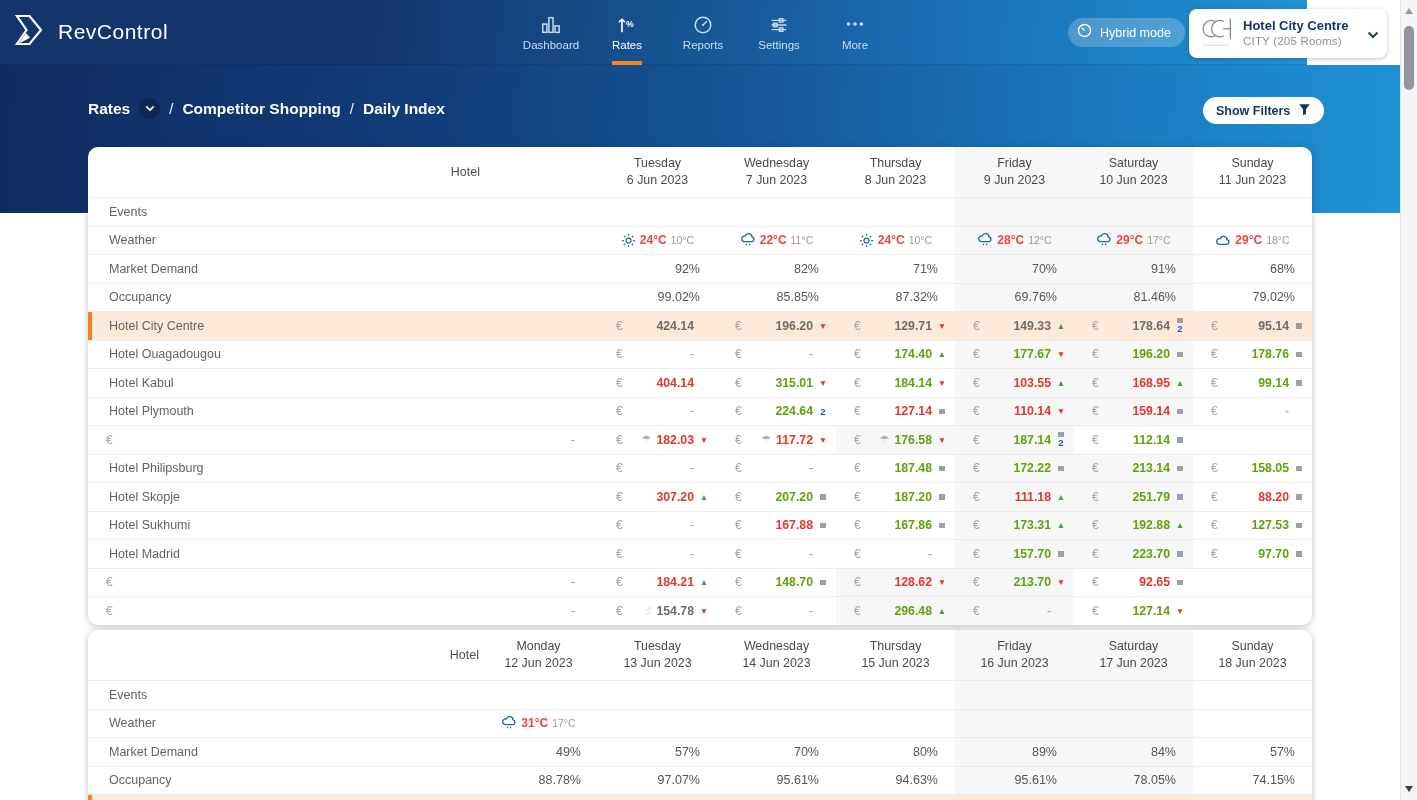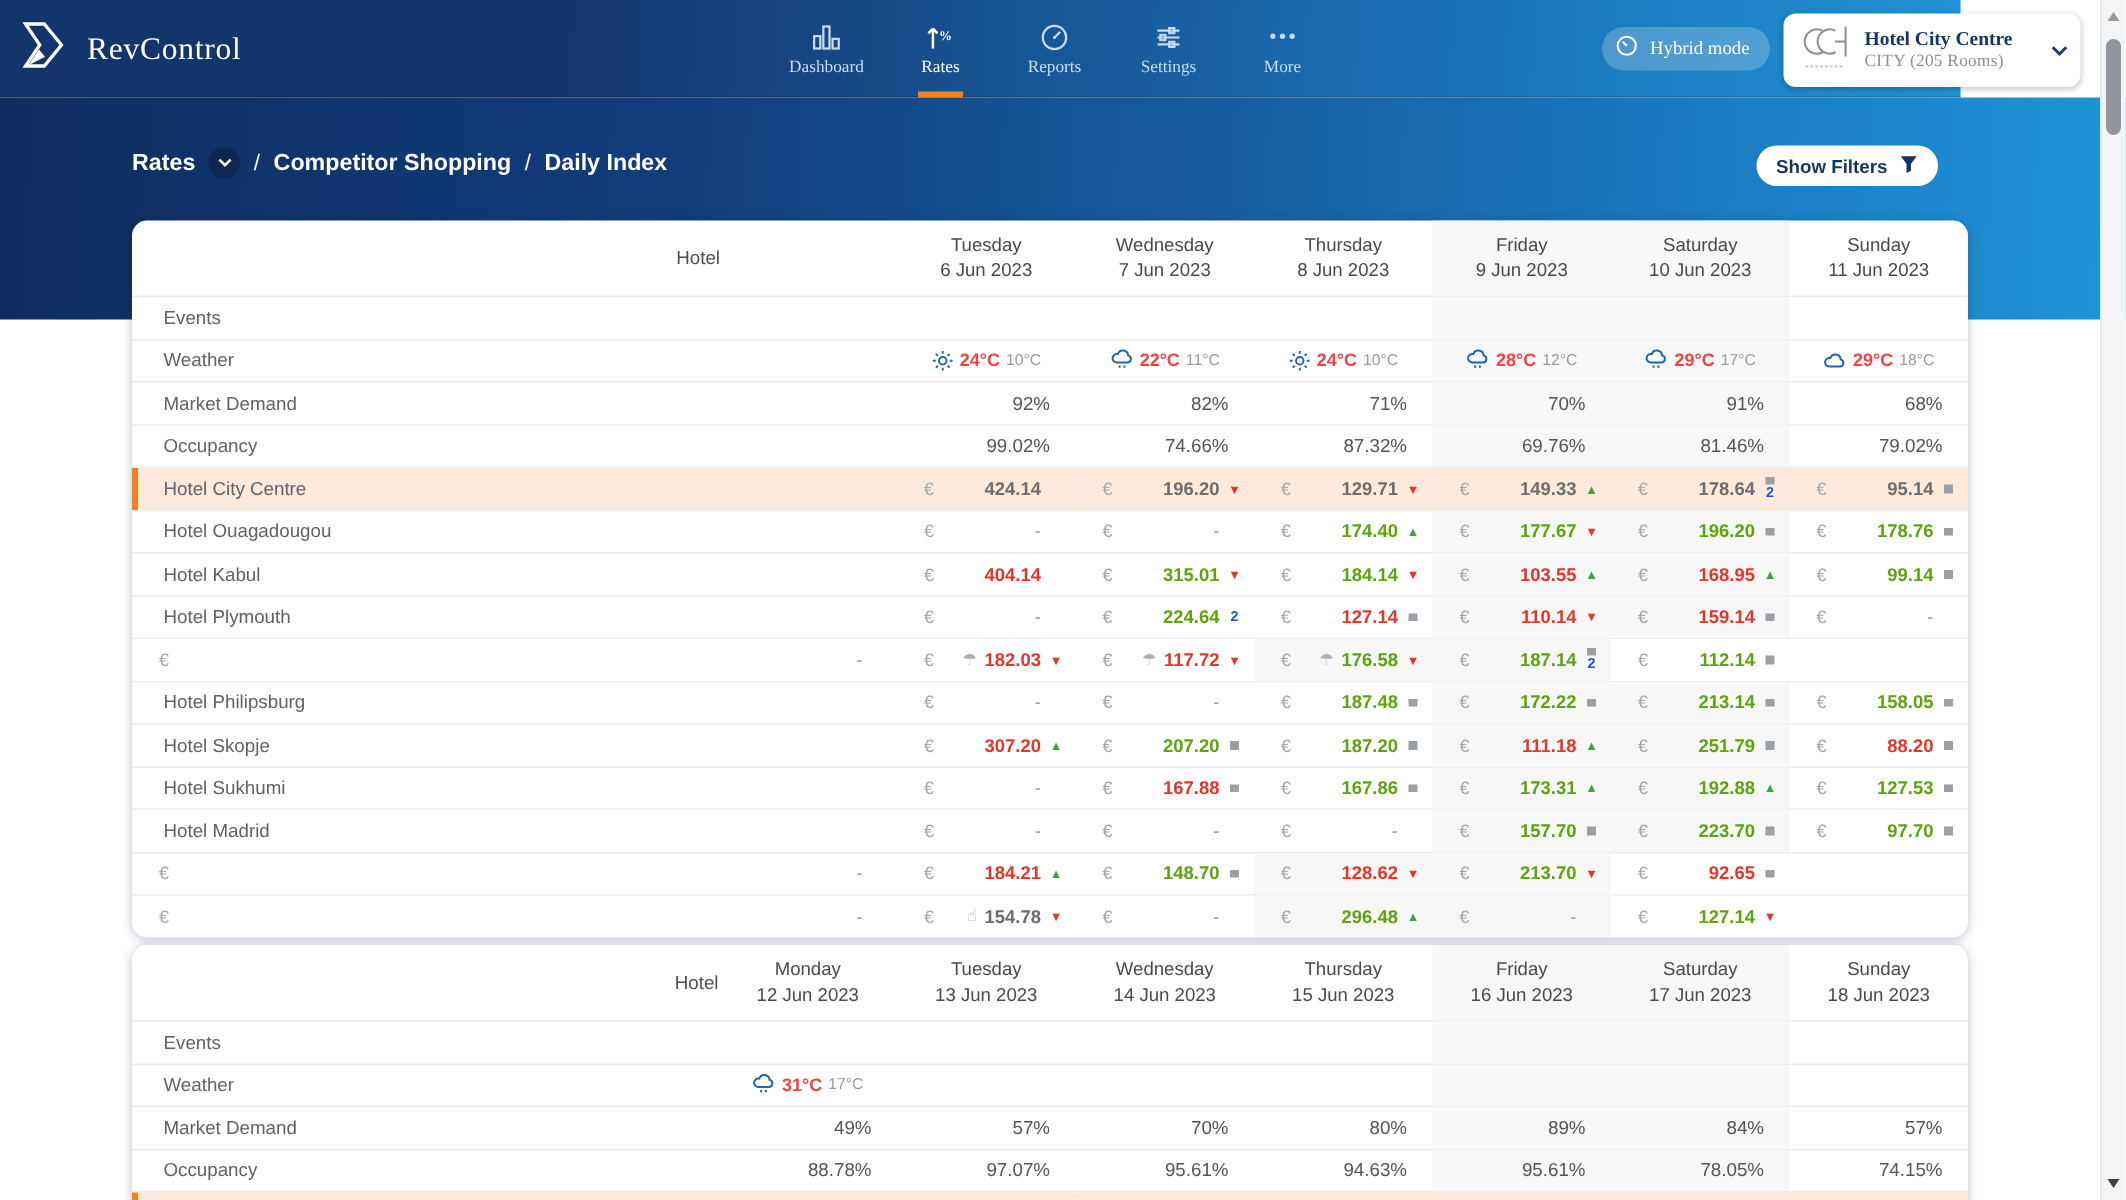--- a/index.html
+++ b/index.html
@@ -4,21 +4,21 @@
 <style>
   html,body{margin:0;padding:0;}
   body{
     width:1417px;height:800px;overflow:hidden;position:relative;
     background:#ffffff;font-family:"Liberation Sans","DejaVu Sans",sans-serif;
     -webkit-font-smoothing:antialiased;
   }
   
   .nav{position:absolute;left:0;top:0;width:1307px;height:65px;z-index:3;
     background:linear-gradient(93deg,#14356b 0%,#14356b 28%,#1a6cb2 70%,#2093d4 100%);
-    box-shadow:inset 0 -1px 0 rgba(0,0,0,.12);font-family:Liberation Serif, serif;}
+    box-shadow:inset 0 -1px 0 rgba(0,0,0,.12);}
   .logo{position:absolute;left:13px;top:13px;display:flex;align-items:center;gap:9px;color:#fff;}
   .logo-text{font-size:21px;font-weight:400;letter-spacing:.5px;color:#fff;}
   .nav-items{position:absolute;left:513px;top:0;height:65px;display:flex;}
   .nav-item{width:76px;height:65px;display:flex;flex-direction:column;align-items:center;
     justify-content:center;gap:3px;color:#c9ddf2;cursor:pointer;position:relative;}
   .nav-item.active{color:#ffffff;}
   .nav-lb{font-size:11.5px;}
   .nav-ic{height:22px;display:flex;align-items:center;}
   .active-bar{position:absolute;bottom:0;left:23px;width:30px;height:4px;background:#f6821f;}
   .hybrid{position:absolute;left:1068px;top:18px;height:29px;display:flex;align-items:center;gap:7px;
@@ -33,21 +33,21 @@
   
   .band{position:absolute;left:0;top:65px;width:1417px;height:148px;z-index:0;
     background:linear-gradient(93deg,#0f2c5f 0%,#123d7c 32%,#1a74ba 75%,#1f94d8 100%);}
   .crumbs{position:absolute;left:88px;top:98px;z-index:2;display:flex;align-items:center;gap:9px;color:#fff;}
   .crumb-root{font-size:15.5px;font-weight:700;}
   .crumb-chip{width:21px;height:21px;border-radius:50%;background:#0e2750;display:flex;
     align-items:center;justify-content:center;cursor:pointer;}
   .sep{font-size:15px;font-weight:300;opacity:.95;}
   .crumb{font-size:15.5px;font-weight:600;}
   .crumb.current{font-weight:800;}
-  .show-filters{position:absolute;left:1171px;top:97px;z-index:2;height:27px;padding:0 13px;
+  .show-filters{position:absolute;left:1203px;top:97px;z-index:2;height:27px;padding:0 13px;
     background:#fff;border:none;border-radius:14px;display:flex;align-items:center;gap:8px;
     color:#13365f;font-size:12.5px;font-weight:700;cursor:pointer;font-family:inherit;}
   
   .card{position:absolute;left:88px;width:1224px;background:#fff;border-radius:10px;z-index:2;
     box-shadow:0 1px 7px rgba(15,40,80,.28);overflow:hidden;}
   .trow{display:grid;height:27.5px;border-top:1px solid #ededed;}
   .trow.thead{height:50px;border-top:none;}
   .cell{display:flex;align-items:center;font-size:12.5px;color:#5f6368;box-sizing:border-box;}
   .cell.weekend{background:#f7f7f7;}
   .trow.hl .cell{background:#fdeadb;}
@@ -329,21 +329,21 @@
         <div class="cell pct">
           <span>68%</span>
         </div>
       </div>
       <div class="trow" style="grid-template-columns: 510px repeat(6, 119px);">
         <div class="cell namec">Occupancy</div>
         <div class="cell pct">
           <span>99.02%</span>
         </div>
         <div class="cell pct">
-          <span>74.66%</span>
+          <span>85.85%</span>
         </div>
         <div class="cell pct">
           <span>87.32%</span>
         </div>
         <div class="cell pct weekend">
           <span>69.76%</span>
         </div>
         <div class="cell pct weekend">
           <span>81.46%</span>
         </div>

